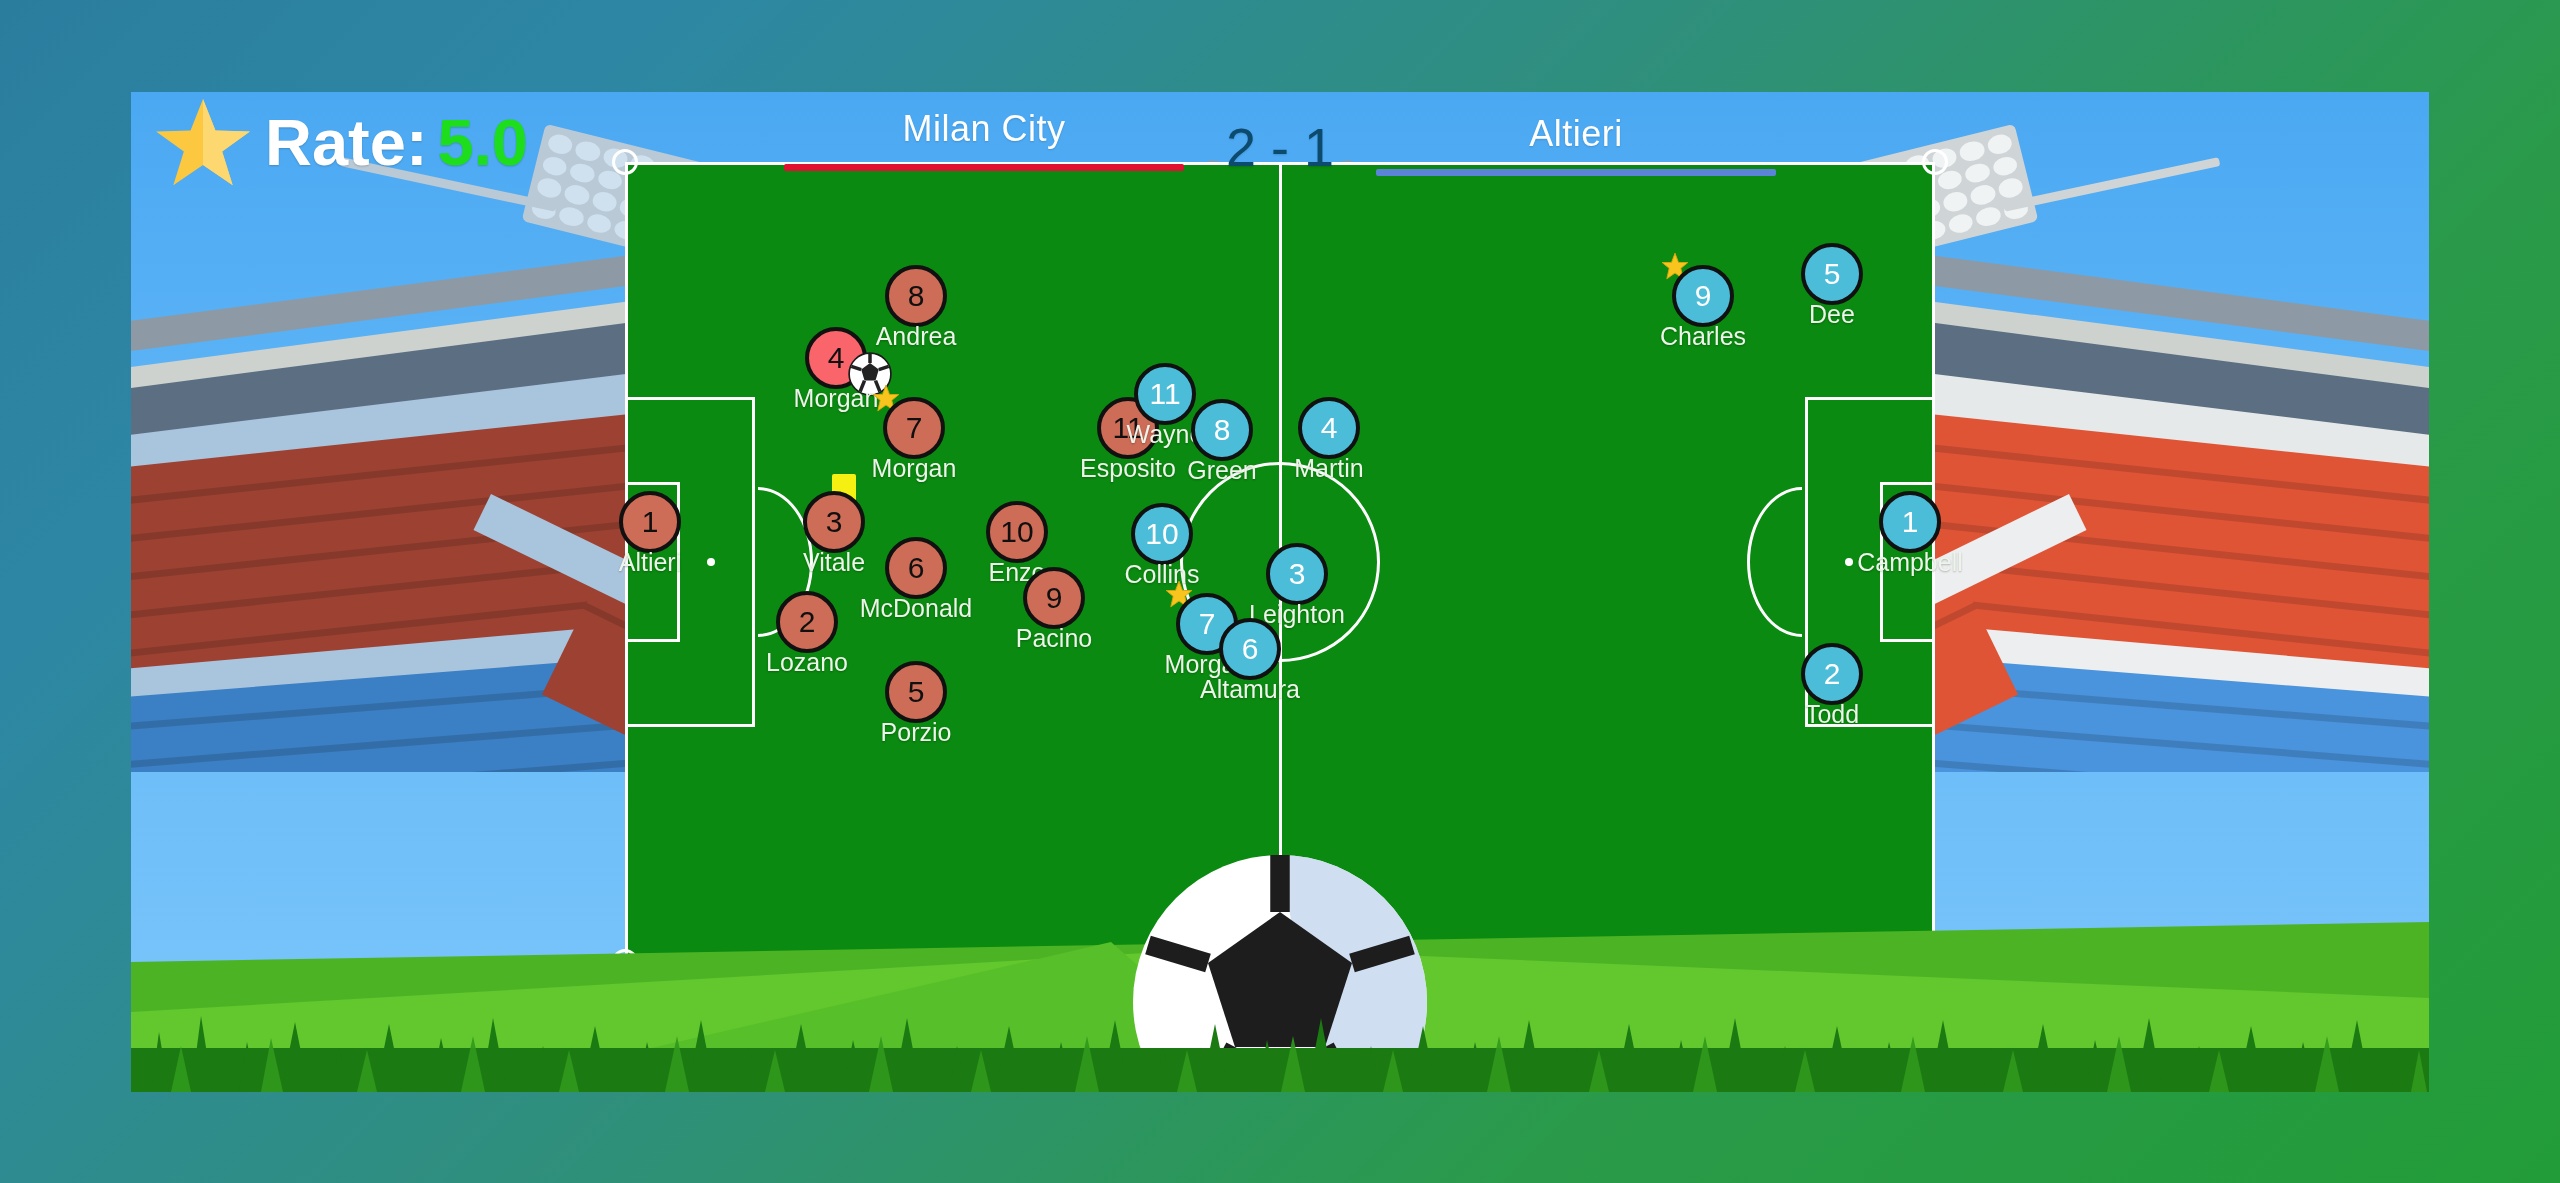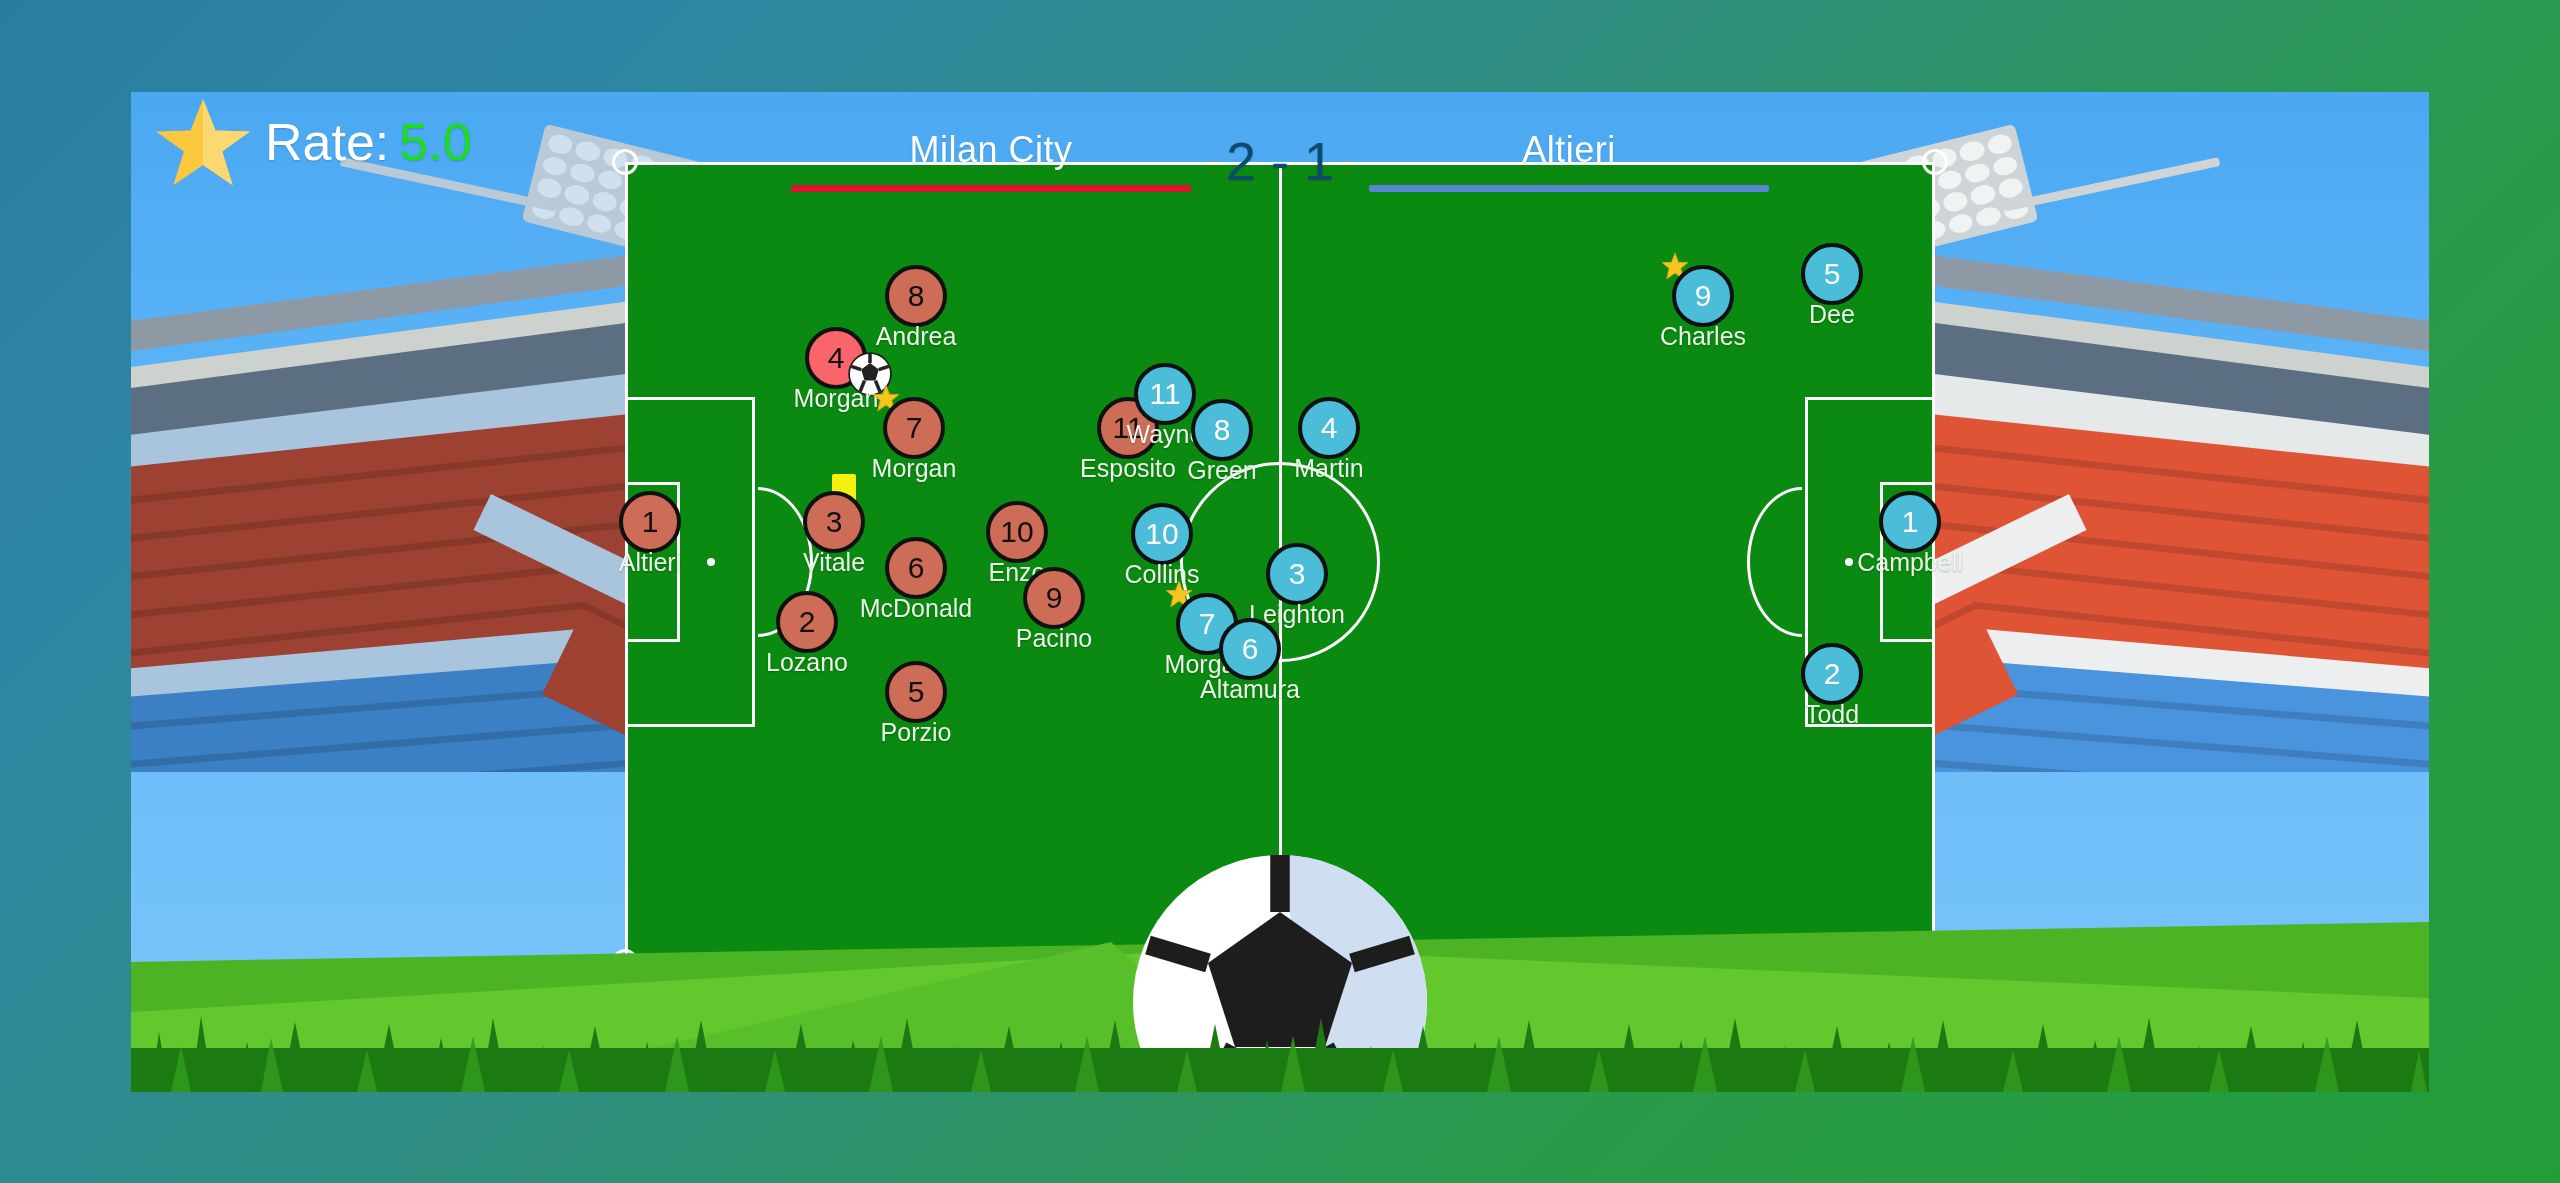--- a/index.html
+++ b/index.html
@@ -59,28 +59,29 @@
   .hud { position:absolute; left:0; top:0; width:100%; height:150px; z-index:40; }
 
   #rate-box {
     position:absolute; left:24px; top:4px;
     display:flex; align-items:center; gap:14px;
   }
   .star-big {
     width:96px; height:92px; display:block;
   }
   .rate-text {
-    font-size:52px; color:#ffffff; white-space:nowrap;
+    font-size:65px; color:#ffffff; white-space:nowrap;
     text-shadow:0 1px 2px rgba(0,0,0,0.18);
+    font-weight:bold;
   }
   .rate-val { color:#1ddd1d; margin-left:10px; }
 
   #scoreboard {
-    position:absolute; left:50%; top:22px; transform:translateX(-50%);
-    display:flex; align-items:flex-end; gap:4px;
+    position:absolute; left:50%; top:8px; transform:translateX(-50%);
+    display:flex; align-items:center; gap:11px;
   }
   .team-block { width:400px; text-align:center; }
   .team-name {
     font-size:36px; color:#ffffff; letter-spacing:0.5px;
     text-shadow:0 1px 2px rgba(0,0,0,0.15);
   }
   .team-bar { height:7px; margin-top:14px; border-radius:2px; }
   .score-center {
     width:170px; text-align:center; padding-top:16px;
     font-size:54px; color:#0c4a6e; white-space:nowrap;

